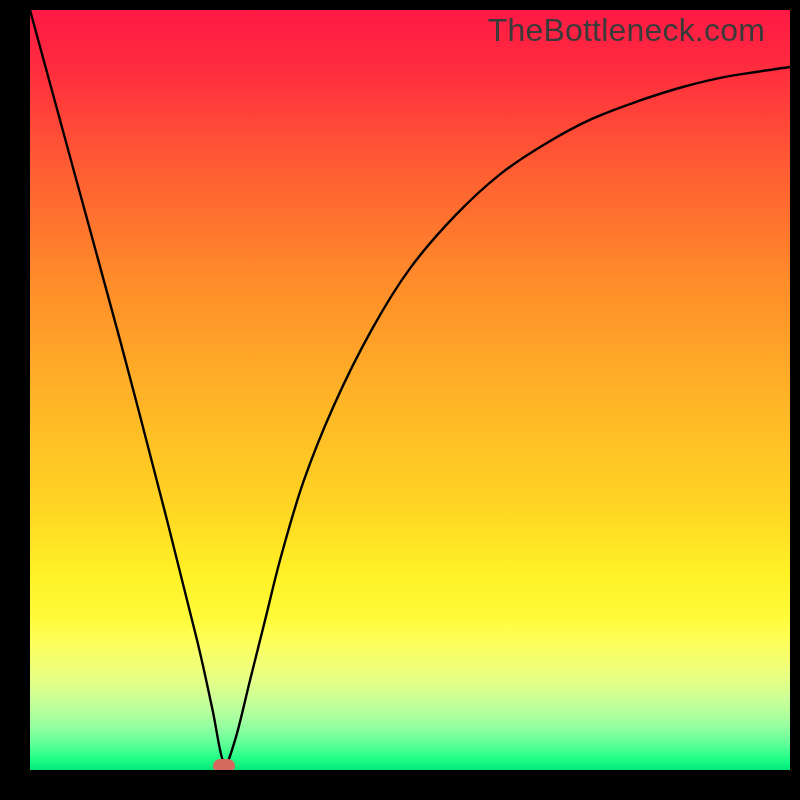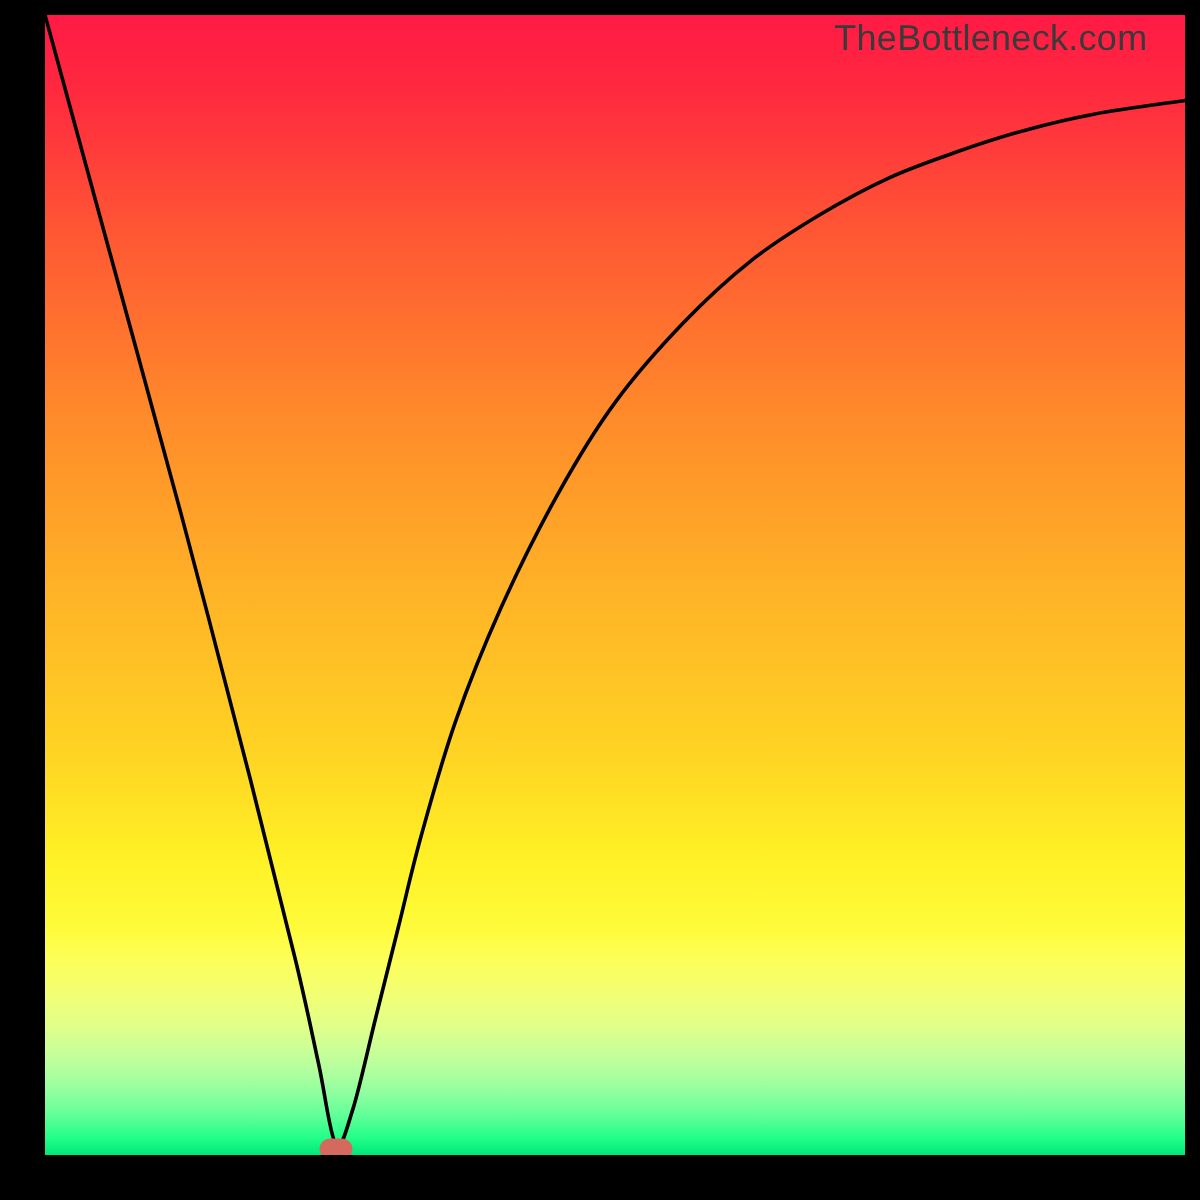--- a/index.html
+++ b/index.html
@@ -23,21 +23,21 @@
     top: 10px;
     width: 760px;
     height: 760px;
     overflow: hidden;
   }
   .watermark {
     position: absolute;
     top: 12px;
     right: 35px;
     color: #3a3a3a;
-    font-size: 24px;
+    font-size: 32px;
     font-weight: 400;
     letter-spacing: 0.2px;
     z-index: 5;
     pointer-events: none;
     font-family: Arial, Helvetica, sans-serif;
   }
   .marker {
     position: absolute;
     width: 22px;
     height: 14px;

